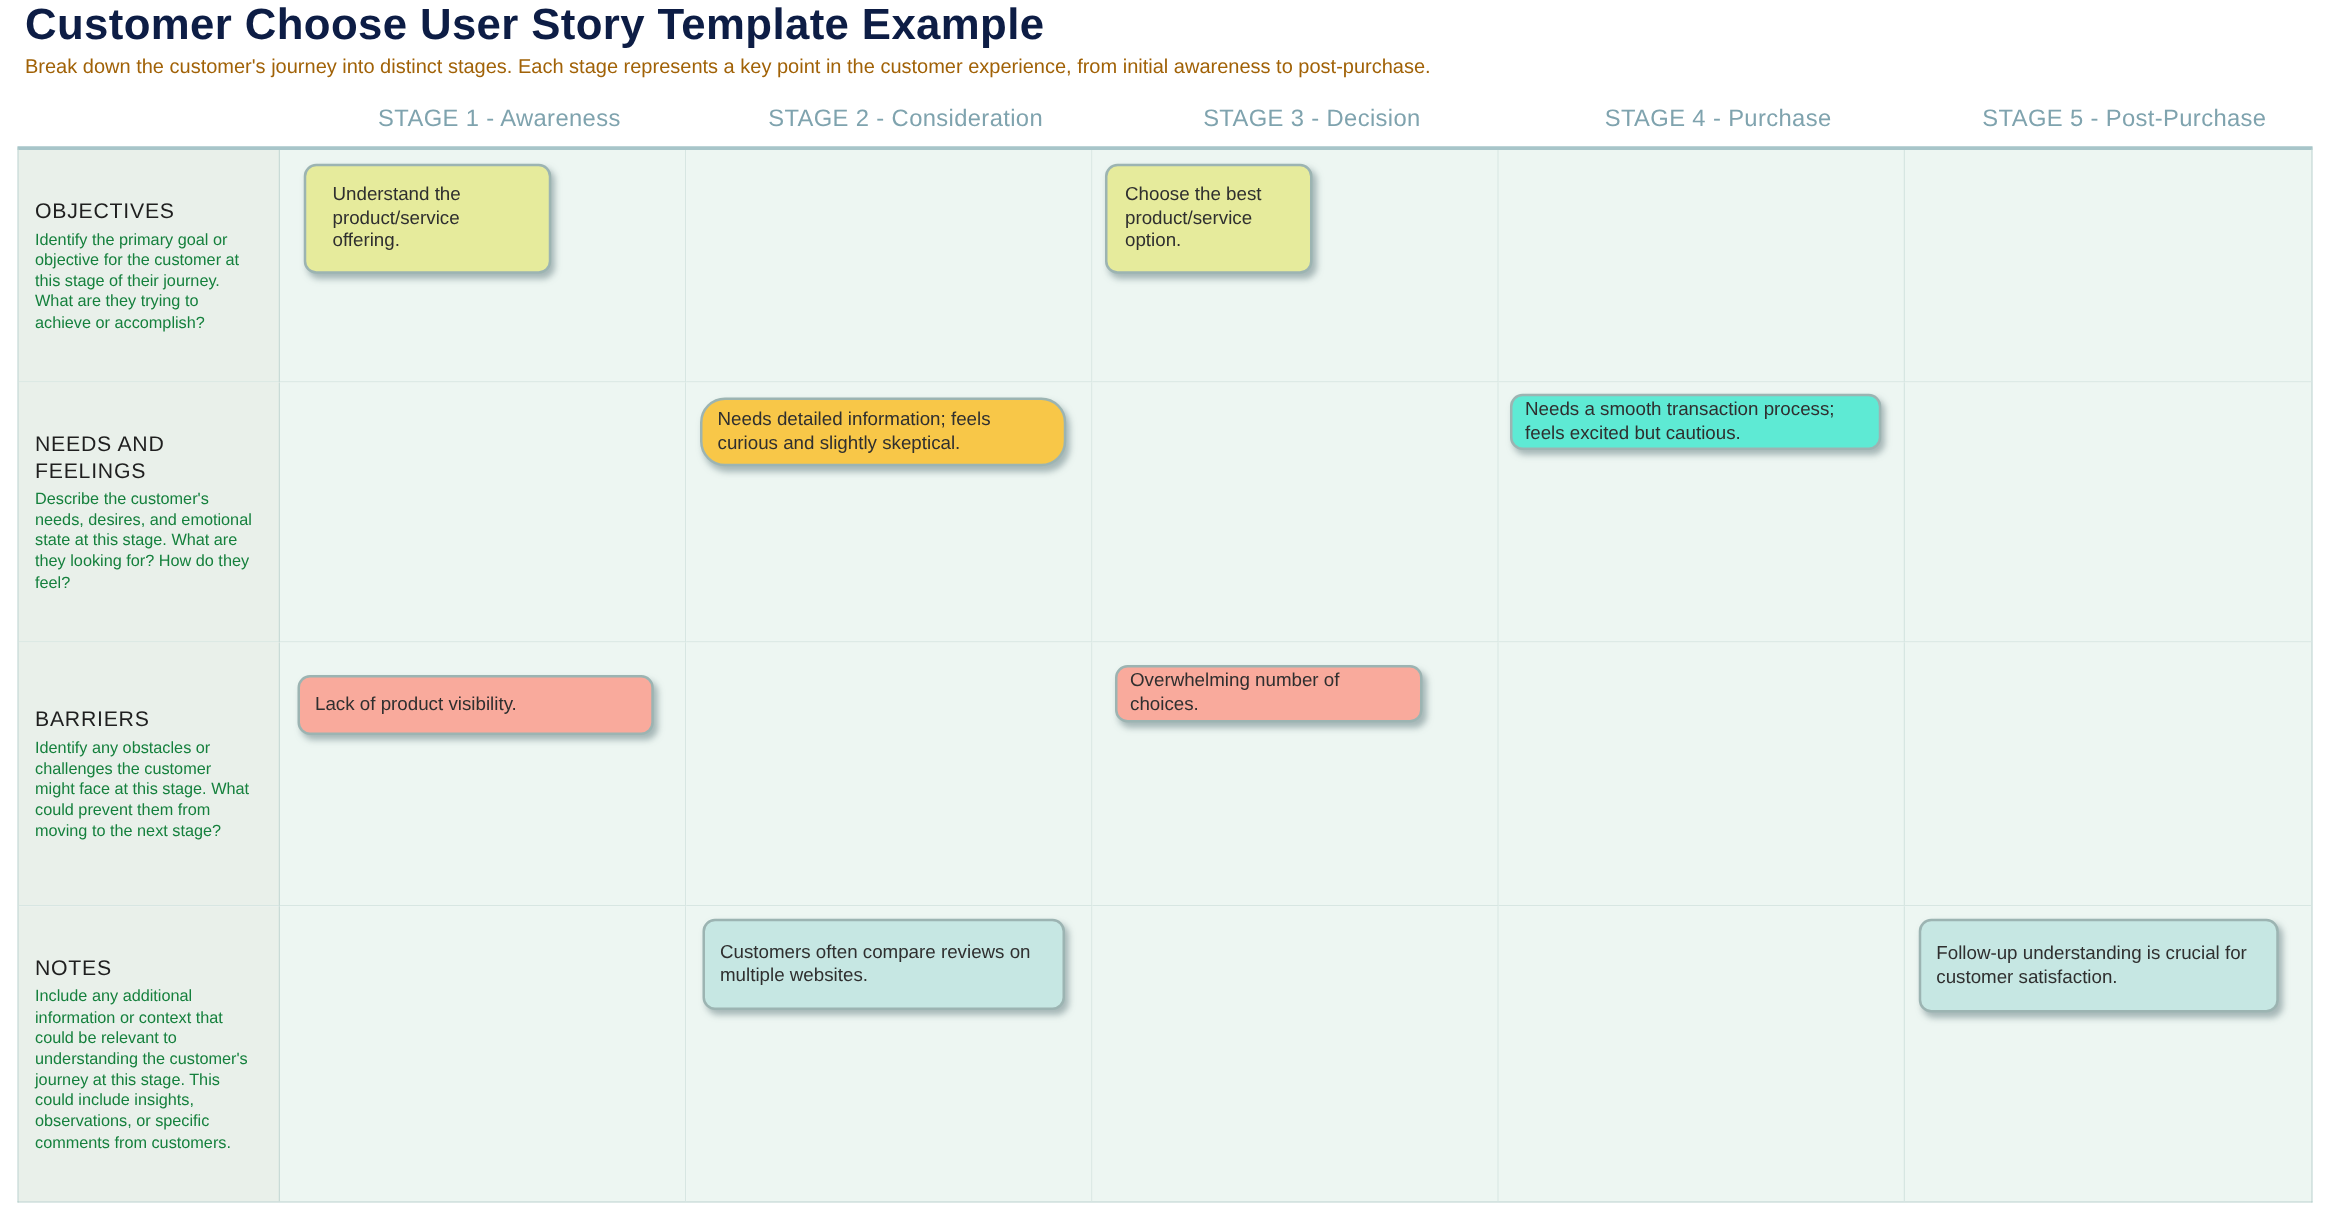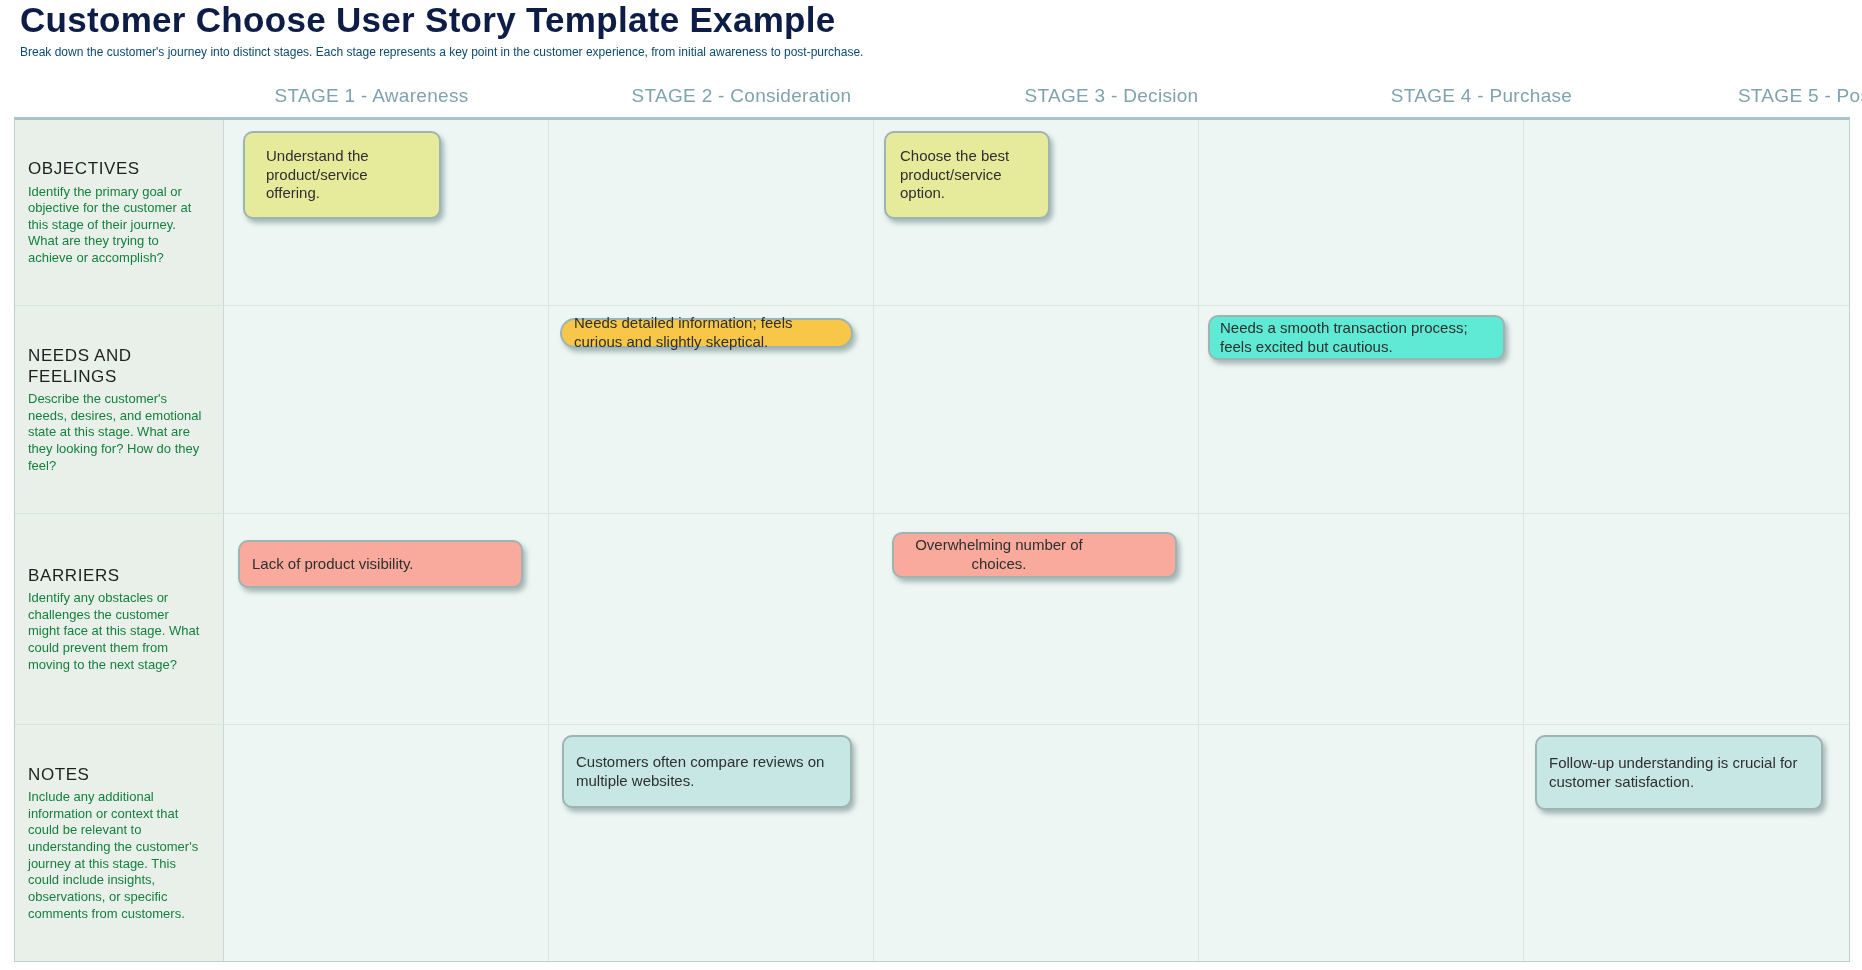--- a/index.html
+++ b/index.html
@@ -8,25 +8,25 @@
     font-family:"Liberation Sans", sans-serif;
     background:#ffffff; overflow:hidden;
   }
   .title {
     position:absolute; left:20px; top:0px; margin:0;
     font-size:35px; font-weight:700; letter-spacing:0.3px;
     color:#0d1d45;
   }
   .subtitle {
     position:absolute; left:20px; top:45px; margin:0;
-    font-size:12px; color:#0c4a6e;
+    font-size:16px; color:#a16207;
   }
   .stage-headers {
-    position:absolute; left:209px; top:85px; width:1625px;
-    display:grid; grid-template-columns:repeat(5,325px);gap:45px;
+    position:absolute; left:237px; top:85px; width:1625px;
+    display:grid; grid-template-columns:repeat(5,325px);
   }
   .stage-header {
     text-align:center; font-size:19px; letter-spacing:0.3px;
     color:#7fa3ae;
   }
   .board {
     position:absolute; left:14px; top:117px;
     width:1834px; height:841px;
     display:grid;
     grid-template-columns:209px repeat(5,325px);
@@ -62,24 +62,24 @@
     position:absolute; box-sizing:border-box;
     border:2px solid #9cb4b2; border-radius:10px;
     box-shadow:3px 4px 5px rgba(108,131,134,0.55);
     color:#2f2f2f; font-size:15px; line-height:1.25;
     display:flex; align-items:center;
   }
   .note .note-text { display:block; }
   
   .note-0 { left:243px;  top:131px; width:198px; height:88px; padding:8px 21px; }
   .note-1 { left:884px;  top:131px; width:166px; height:88px; padding:8px 14px; }
-  .note-2 { left:560px;  top:318px; width:293px; height:30px; padding:3px 12px;border-radius:20px; }
+  .note-2 { left:560px;  top:318px; width:293px; height:55px; padding:3px 12px;border-radius:20px; }
   .note-3 { left:1208px; top:315px; width:297px; height:45px; padding:3px 10px; }
   .note-4 { left:238px;  top:540px; width:285px; height:48px; padding:3px 12px; }
-  .note-5 { left:892px;  top:532px; width:285px; height:46px; padding:3px 10px;text-align:center; }
+  .note-5 { left:892px;  top:532px; width:246px; height:46px; padding:3px 10px; }
   .note-5 .note-text { max-width:190px; }
   .note-6 { left:562px;  top:735px; width:290px; height:73px; padding:6px 12px; }
   .note-7 { left:1535px; top:735px; width:288px; height:75px; padding:6px 12px; }
 </style>
 </head>
 <body>
 
 <div class="page">
 
   <h1 class="title">Customer Choose User Story Template Example</h1>

